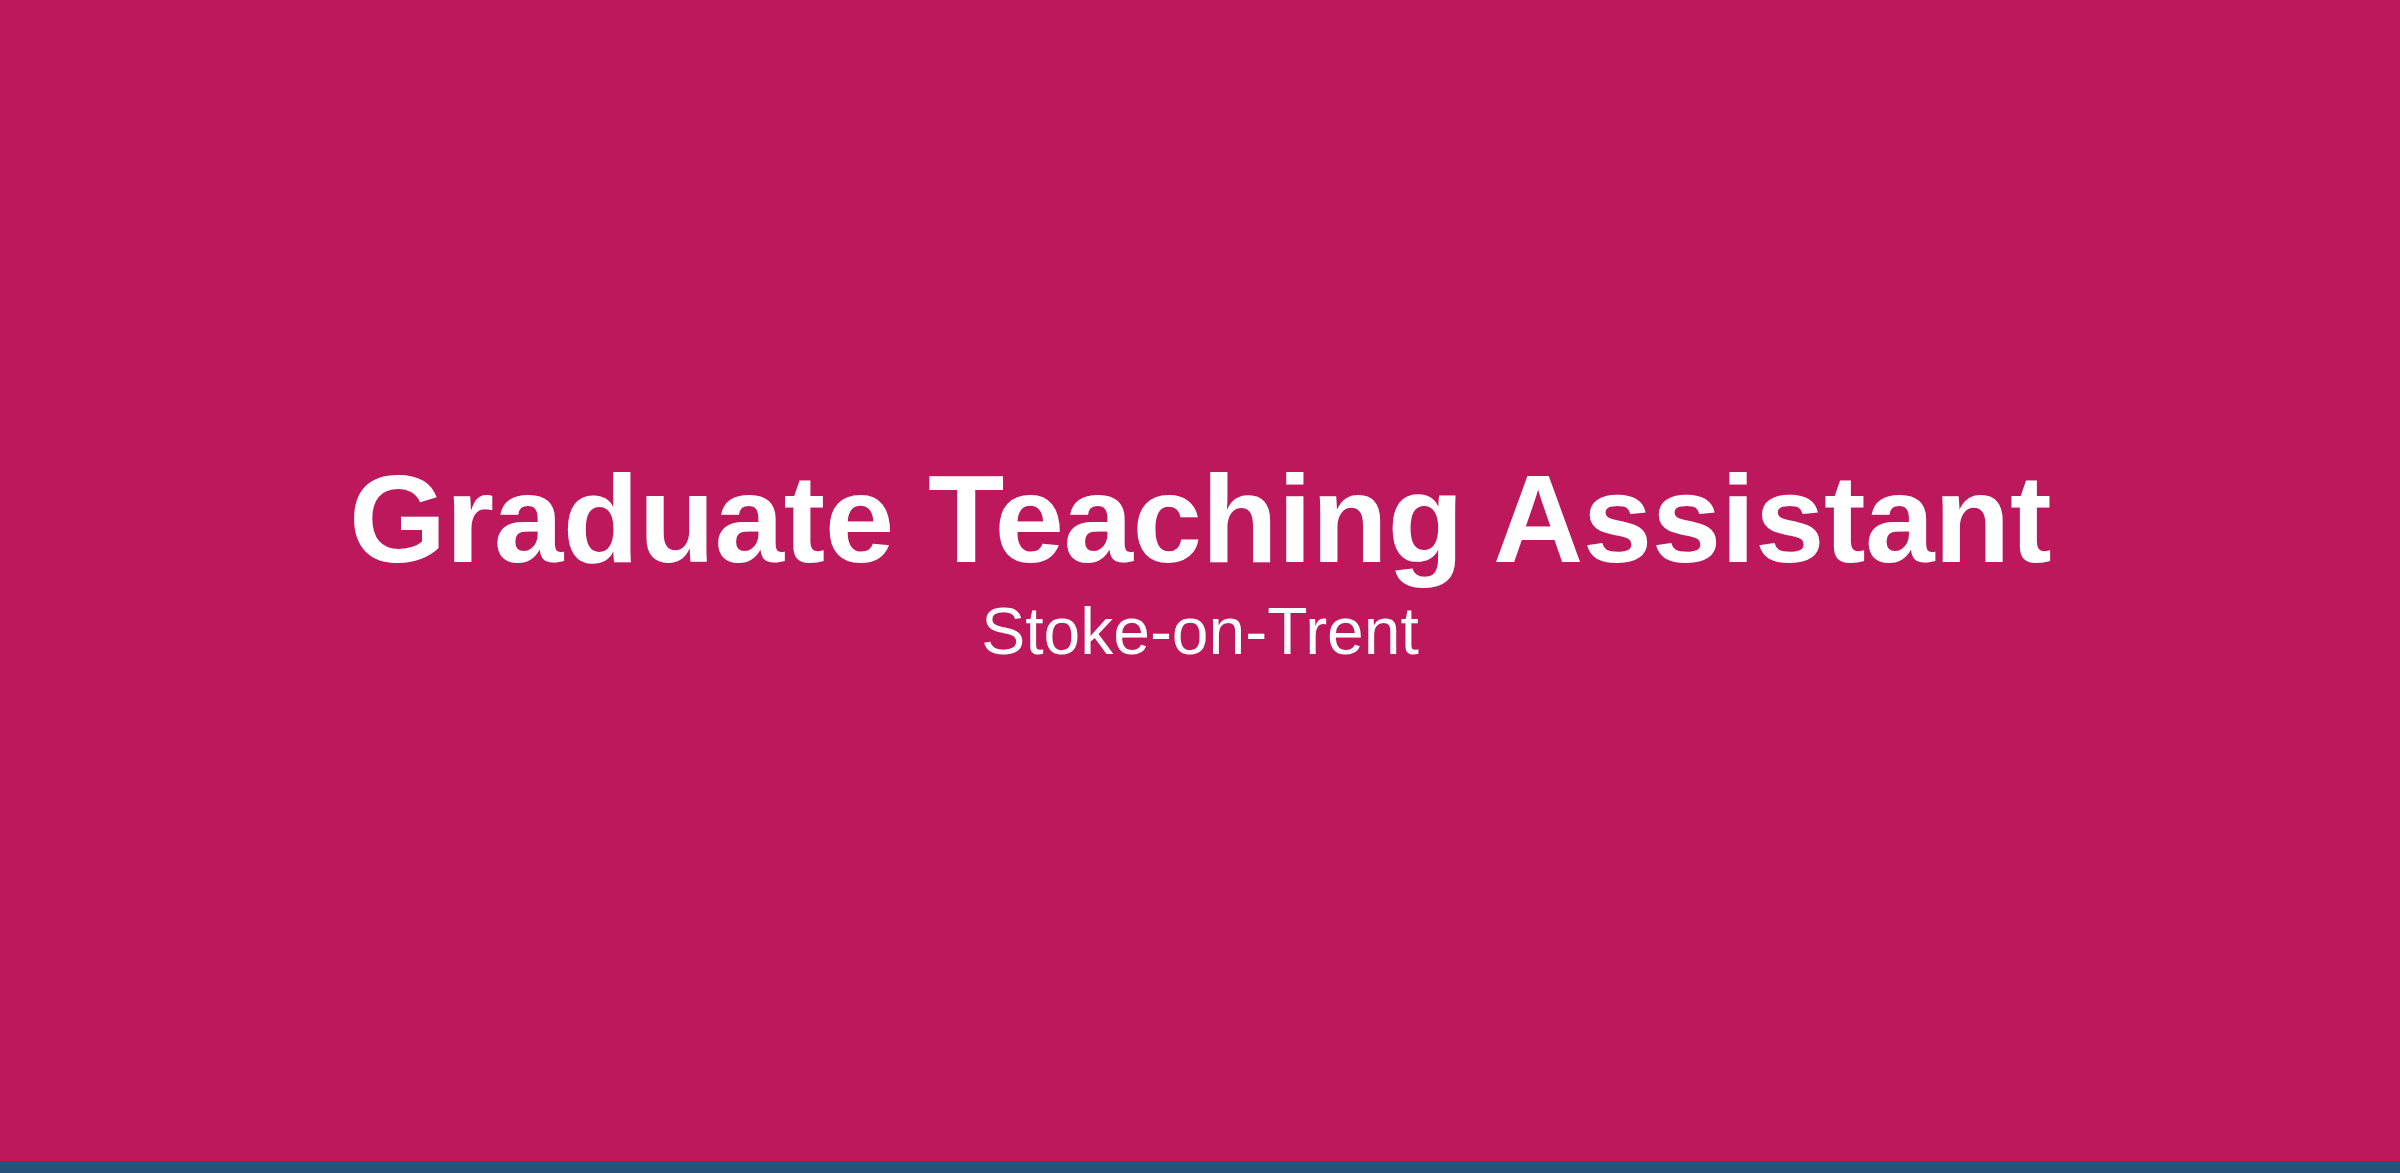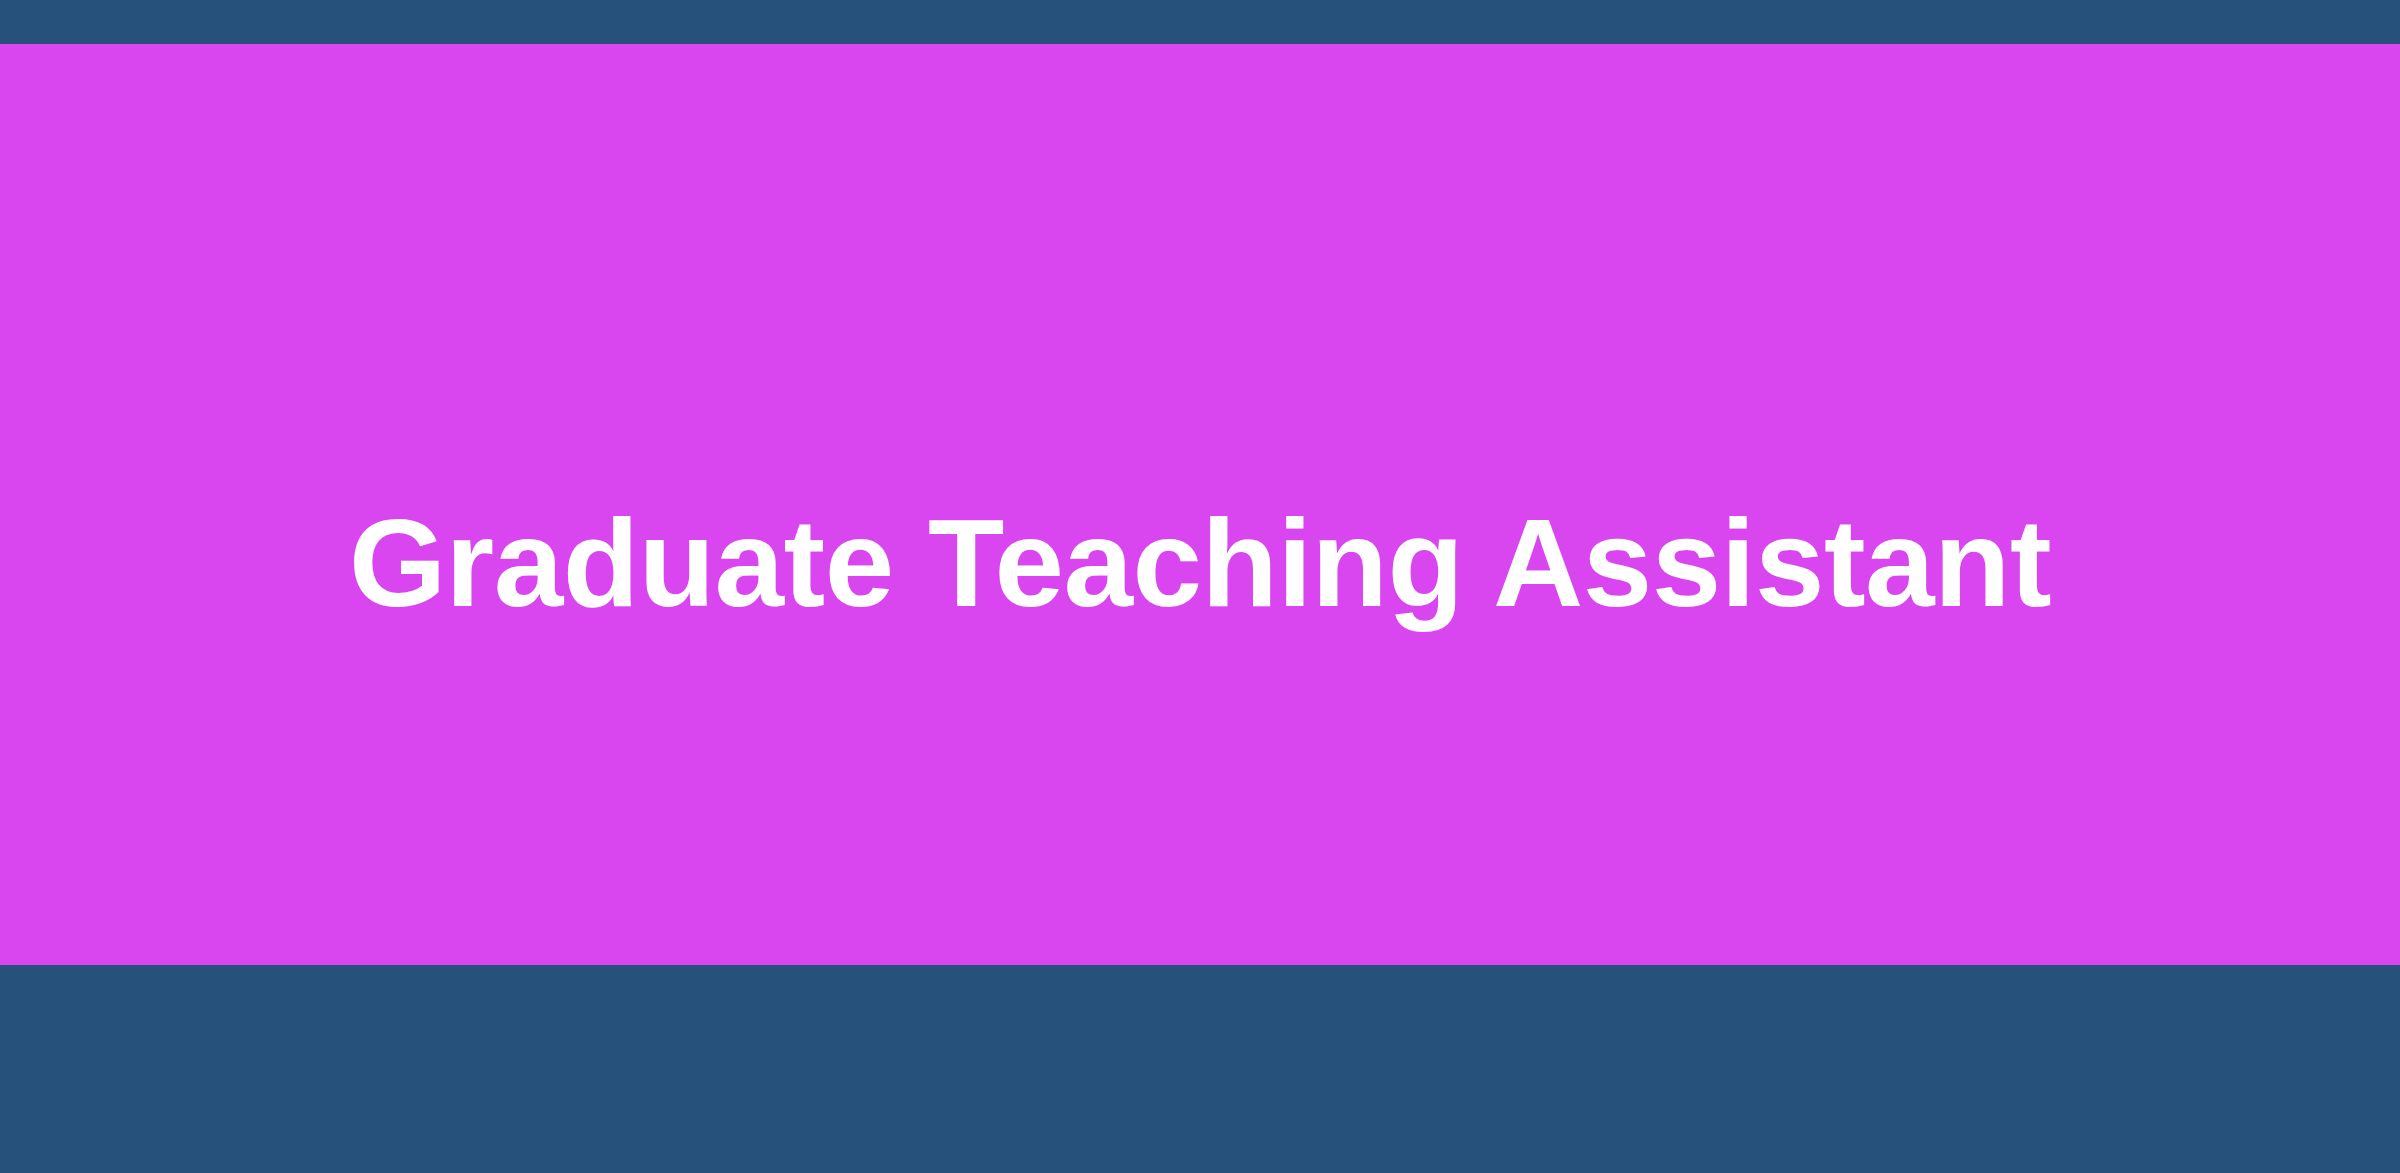--- a/index.html
+++ b/index.html
@@ -14,28 +14,27 @@
     overflow: hidden;
     font-family: "Liberation Sans", sans-serif;
     background: #26517b;
   }
 
   
   .og-card {
     position: relative;
     box-sizing: border-box;
     width: 2400px;
-    height: 921px;
-    background: #d946ef;
+    height: 1161px;
+    background: #be185d;
     display: flex;
     flex-direction: column;
     align-items: center;
     justify-content: flex-start;
     overflow: hidden;
-    margin-top: 44px;
   }
 
   
   .card-content {
     position: absolute;
     left: 0;
     right: 0;
     top: 455px;
     display: flex;
     flex-direction: column;
@@ -70,16 +69,17 @@
 </style>
 </head>
 <body>
 
 <div class="og-card">
 
   <div class="card-content">
 
     <h1 class="job-title">Graduate Teaching Assistant</h1>
 
+    <p class="job-location">Stoke-on-Trent</p>
 
   </div>
 
 </div>
 
 </body></html>

